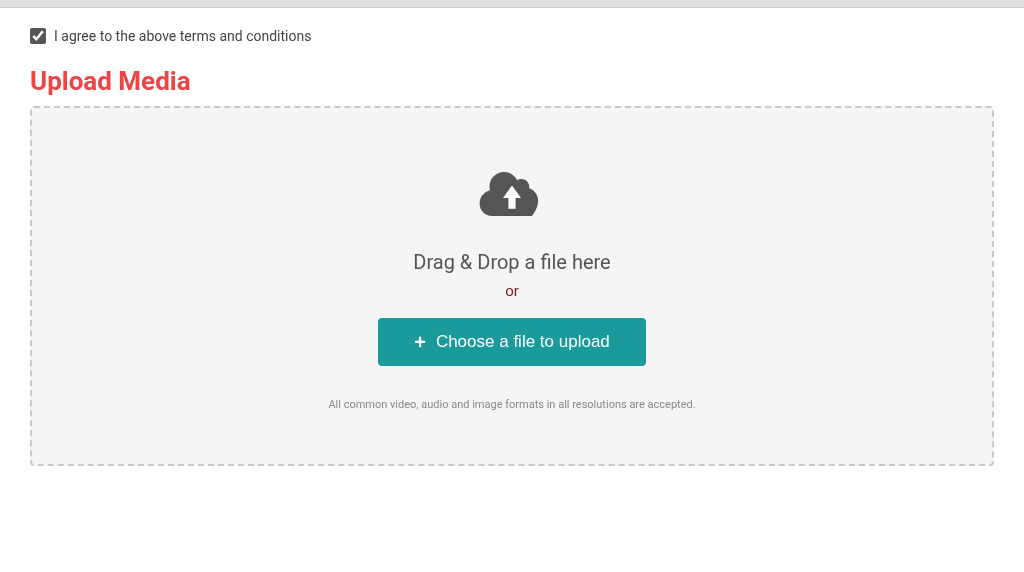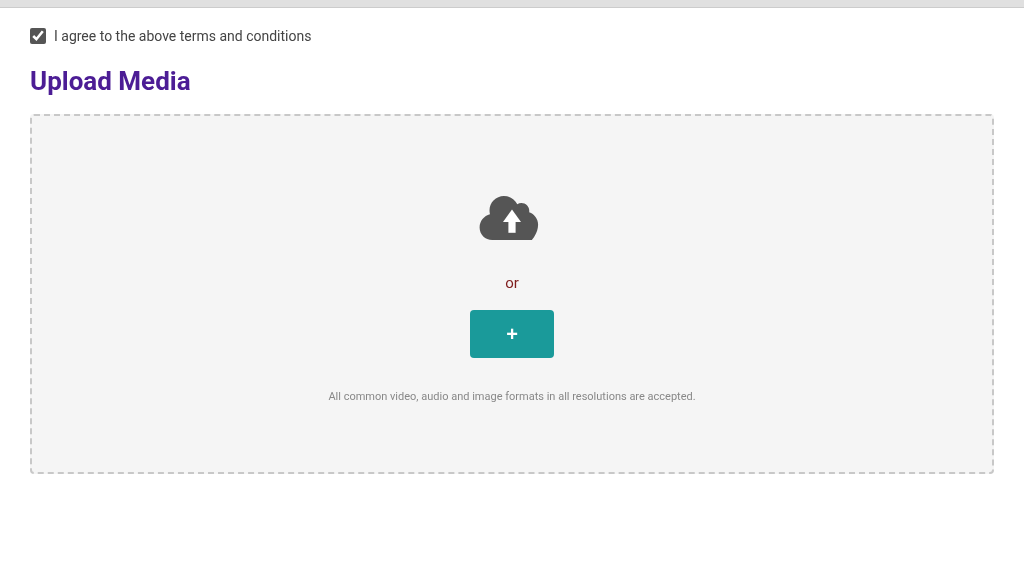--- a/index.html
+++ b/index.html
@@ -37,22 +37,22 @@
 
     .terms-checkbox {
       width: 16px;
       height: 16px;
       accent-color: #555;
     }
 
     .section-title {
       font-size: 26px;
       font-weight: 700;
-      color: #4c1d95;
-      margin-bottom: 18px;
+      color: #ef4444;
+      margin-bottom: 10px;
     }
 
     .upload-zone {
       border: 2px dashed #c8c8c8;
       border-radius: 4px;
       background: #f5f5f5;
       padding: 50px 20px 40px 20px;
       display: flex;
       flex-direction: column;
       align-items: center;
@@ -131,23 +131,25 @@
     <div class="cloud-icon-wrap">
       <svg class="cloud-icon-svg" viewBox="0 0 80 64" fill="none" xmlns="http://www.w3.org/2000/svg">
 
         <path d="M62 52H18C10.268 52 4 45.732 4 38C4 31.02 8.94 25.2 15.52 23.44C15.18 22.02 15 20.54 15 19C15 10.164 22.164 3 31 3C37.5 3 43.12 6.78 45.9 12.24C47.22 11.46 48.76 11 50.4 11C55.258 11 59.2 14.942 59.2 19.8C59.2 20.26 59.16 20.72 59.1 21.16C64.78 23.04 69 28.56 69 35C69 44.39 62.01 52 62 52Z" fill="#555555"></path>
 
         <rect x="36" y="28" width="8" height="16" fill="white"></rect>
         <polygon points="40,18 50,32 30,32" fill="white"></polygon>
       </svg>
     </div>
 
+    <p class="drag-drop-text">Drag &amp; Drop a file here</p>
     <p class="or-text">or</p>
 
     <button class="choose-button">
       <span class="plus-icon">+</span>
+      <span>Choose a file to upload</span>
     </button>
 
     <p class="formats-text">All common video, audio and image formats in all resolutions are accepted.</p>
 
   </div>
 
 </div>
 
 </body></html>

